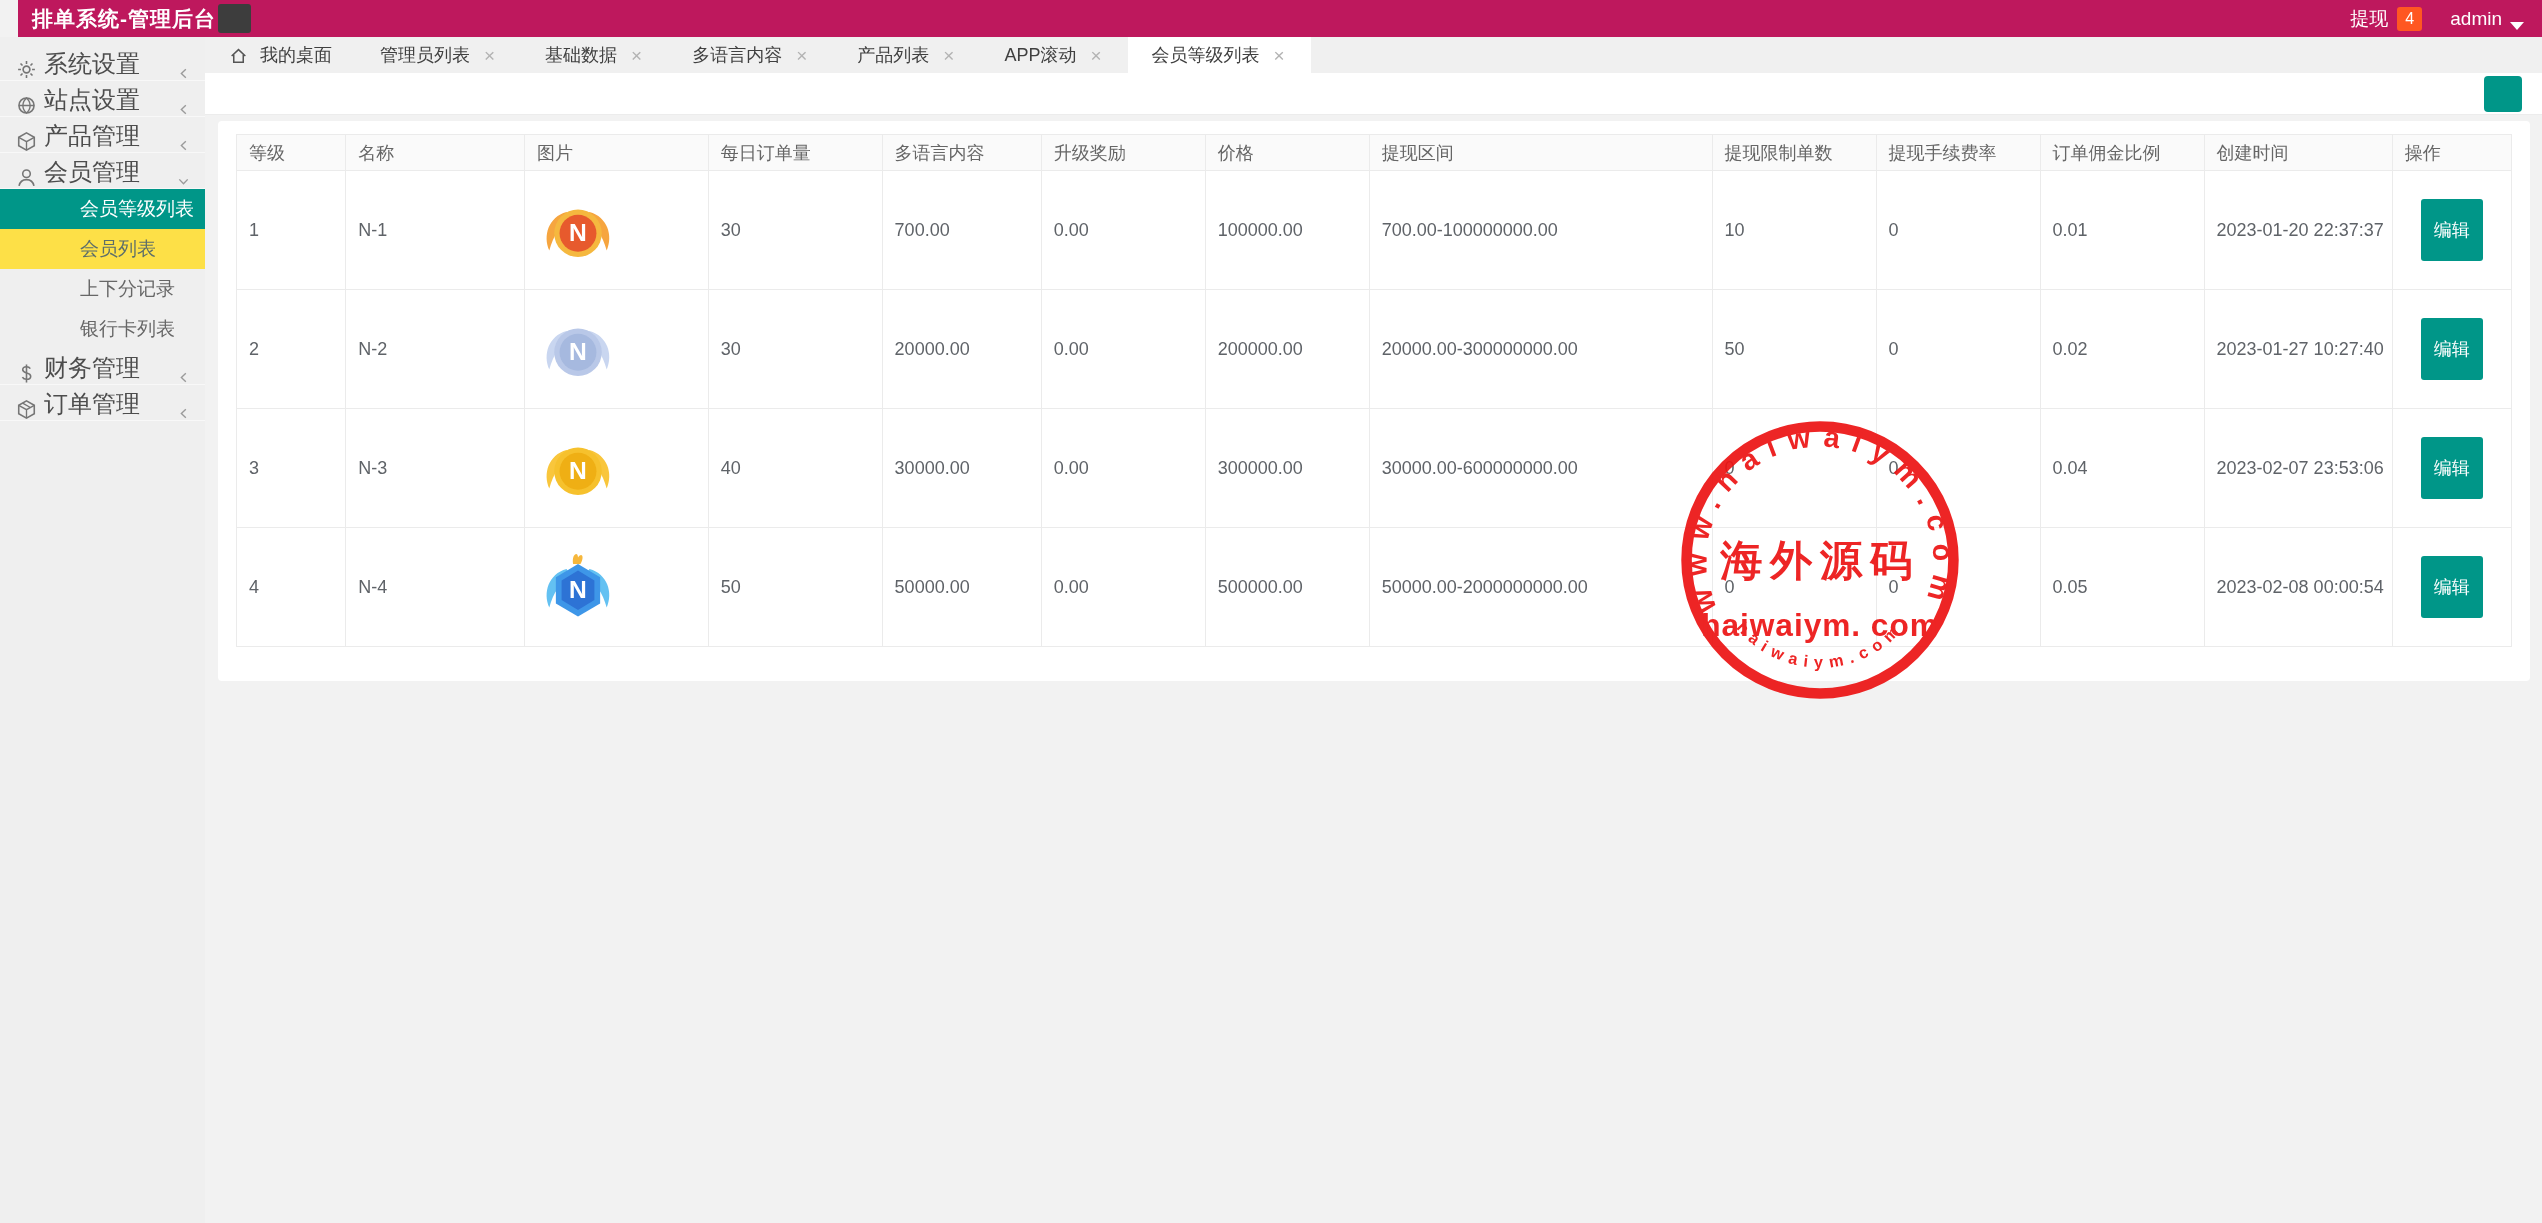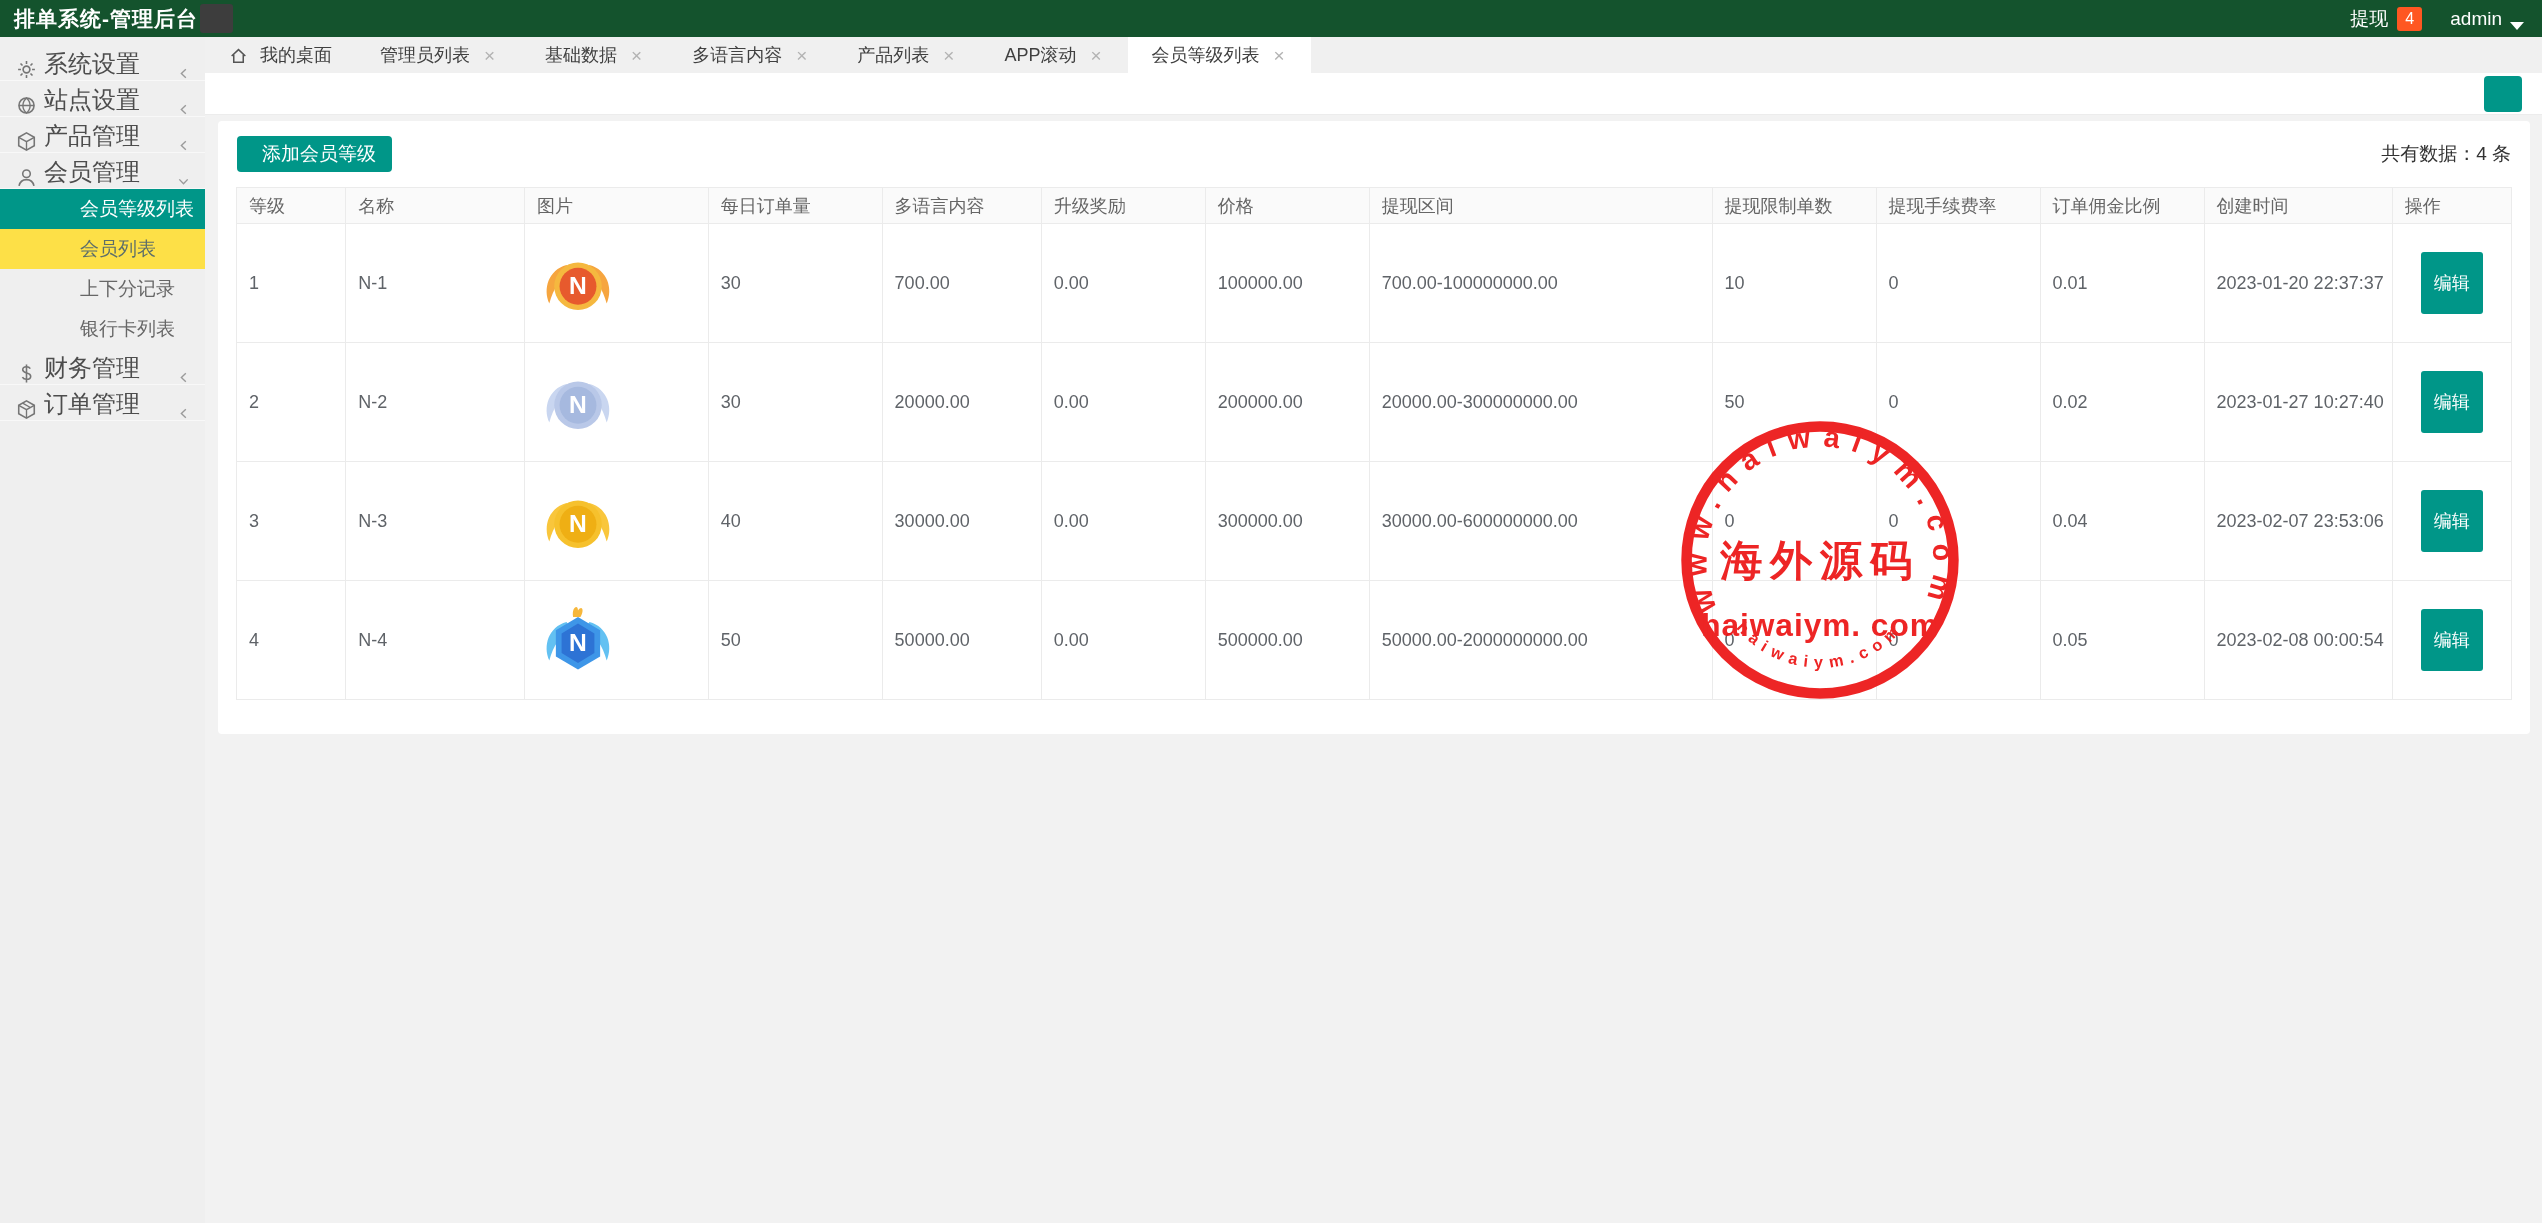--- a/index.html
+++ b/index.html
@@ -3,21 +3,21 @@
 <meta charset="utf-8">
 <style>
   * { box-sizing: border-box; margin: 0; padding: 0; }
   html,body { width:2542px; height:1223px; overflow:hidden; }
   body {
     font-family: "Liberation Sans", "DejaVu Sans", sans-serif;
     background:#f2f2f2; position:relative; color:#333;
     --accent:#009688; --badge-red:#ff5722;
   }
   
-  .topbar { position:absolute; top:0; left:0; right:0; height:37px; background:#14532d;
+  .topbar { position:absolute; top:0; left:18px; right:0; height:37px; background:#be185d;
             display:flex; align-items:center; color:#fff; z-index:20; }
   .app-title { font-size:21px; font-weight:bold; padding-left:14px; width:191px; letter-spacing:1px; white-space:nowrap; }
   .menu-toggle { width:33px; height:29px; background:#3d3d3d; border:none; border-radius:3px;
                  margin-left:9px; display:flex; align-items:center; justify-content:center; cursor:pointer; }
   .topbar-right { margin-left:auto; display:flex; align-items:center; gap:28px; padding-right:18px; font-size:19px; }
   .withdraw { display:flex; align-items:center; gap:9px; cursor:pointer; }
   .wd-badge { background:var(--badge-red); color:#fff; font-size:16px; line-height:1;
               padding:4px 8px; border-radius:3px; }
   .user-menu { display:flex; align-items:flex-end; gap:8px; cursor:pointer; }
   .caret { width:0; height:0; border-left:7px solid transparent; border-right:7px solid transparent;
@@ -212,27 +212,20 @@
         <span class="tab-label">会员等级列表</span>
         <span class="tab-close">×</span>
       </div>
     </div>
   <div class="toolbar-strip">
     <button class="refresh-btn">
       <span></span>
     </button>
   </div>
   <div class="card">
-    <div class="card-head">
-      <button class="add-btn">
-        <span></span>
-        <span>添加会员等级</span>
-      </button>
-      <div class="total">共有数据：4 条</div>
-    </div>
     <table>
       <colgroup>
         <col style="width:4.8%">
           <col style="width:7.86%">
           <col style="width:8.08%">
           <col style="width:7.64%">
         <col style="width:6.99%">
           <col style="width:7.21%">
           <col style="width:7.21%">
           <col style="width:15.07%">

